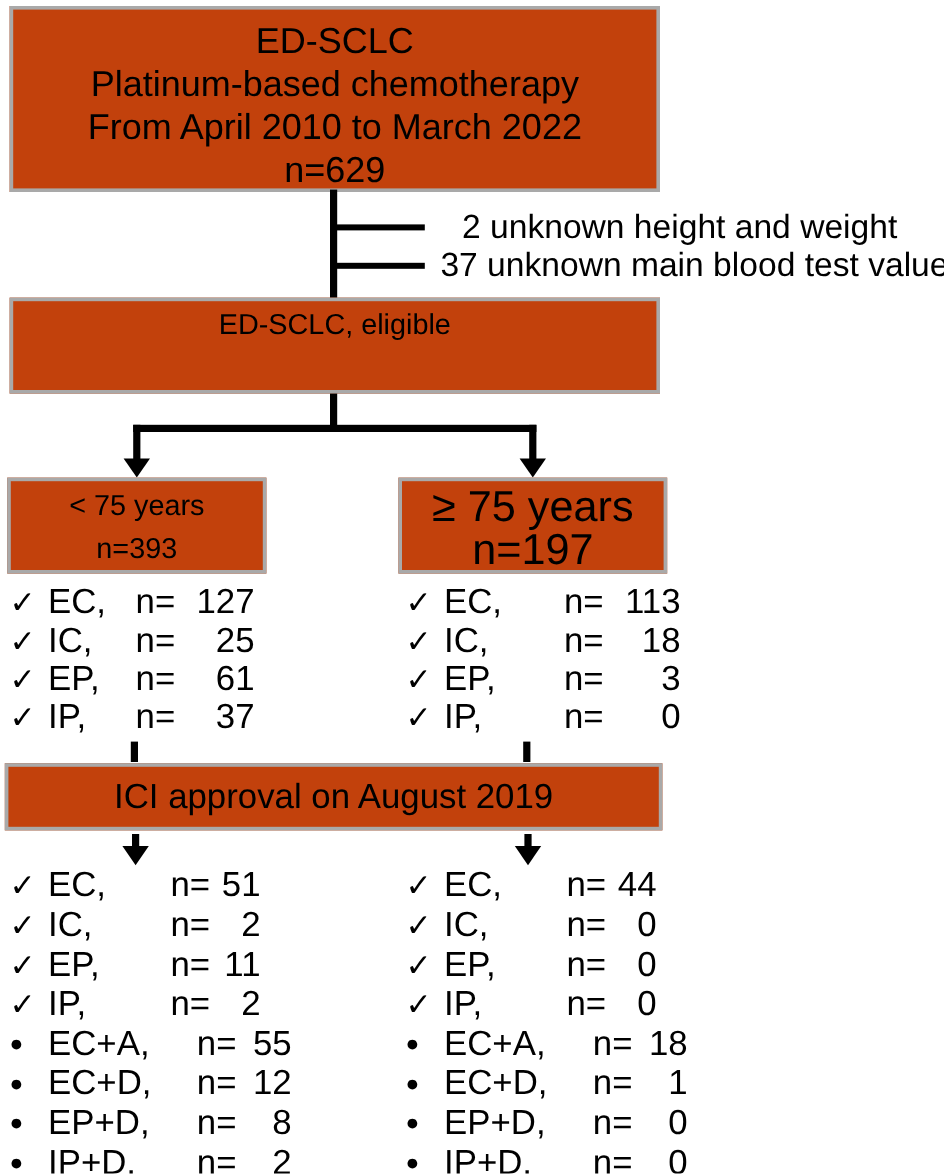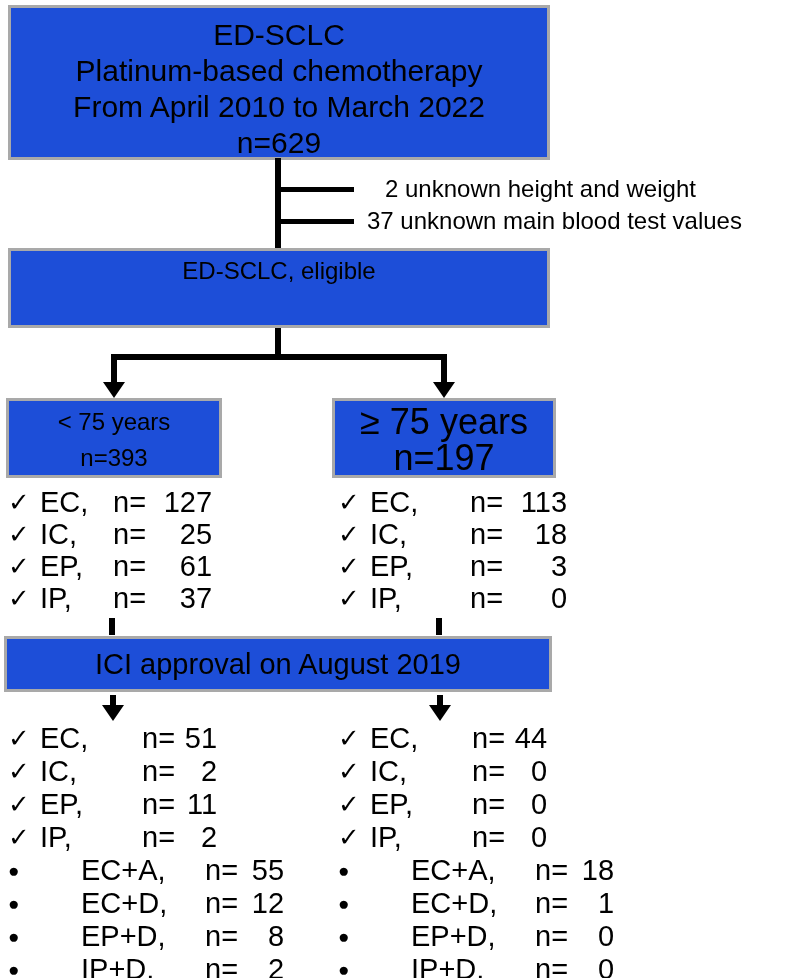--- a/index.html
+++ b/index.html
@@ -4,21 +4,21 @@
 <style>
   * { box-sizing: border-box; margin: 0; padding: 0; }
   body { margin: 0; background: #fff; }
   #canvas {
     position: relative; width: 787px; height: 978px;
     background: #ffffff; overflow: hidden; color: #000;
     font-family: "Liberation Sans", "DejaVu Sans", sans-serif;
   }
   
   .gbox {
-    position: absolute; background: #1d4ed8; border: 3px solid #a9a9a9;
+    position: absolute; background: #c2410c; border: 3px solid #a9a9a9;
     text-align: center; color: #000;
   }
   #box-top      { left: 8px;   top: 5px;   width: 542px; height: 155px; padding-top: 9px;  font-size: 30px; line-height: 36px; }
   #box-eligible { left: 8px;   top: 248px; width: 542px; height: 80px;  padding-top: 2px;  font-size: 24px; line-height: 36px; }
   #box-age-left  { left: 6px;  top: 398px; width: 216px; height: 80px;  padding-top: 3px;  font-size: 24px; line-height: 36px; }
   #box-age-right { left: 332px; top: 398px; width: 224px; height: 80px; padding-top: 3px;  font-size: 36px; line-height: 36px; }
   #box-ici      { left: 4px;   top: 636px; width: 548px; height: 56px;  font-size: 29px; line-height: 50px; }
 
   
   .line { position: absolute; background: #000; }
@@ -38,21 +38,21 @@
     position: absolute; width: 0; height: 0;
     border-left: 11px solid transparent; border-right: 11px solid transparent;
     border-top: 16px solid #000;
   }
   #branch-head-left  { left: 103px; top: 382px; }
   #branch-head-right { left: 433px; top: 382px; }
   #ici-head-left     { left: 102px; top: 705px; }
   #ici-head-right    { left: 429px; top: 705px; }
 
   
-  .ann { position: absolute; font-size: 24px; line-height: 32px; white-space: nowrap; }
+  .ann { position: absolute; font-size: 28px; line-height: 32px; white-space: nowrap; }
   #excl-1 { left: 385px; top: 173px; }
   #excl-2 { left: 367px; top: 205px; }
 
   
   .list { position: absolute; }
   #list-pre-left  { left: 8px;   top: 486px; }
   #list-pre-right { left: 338px; top: 486px; }
   #list-post-left  { left: 8px;   top: 722px; }
   #list-post-right { left: 338px; top: 722px; }
 
@@ -63,21 +63,21 @@
   .row.bullet .icon { font-size: 19px; }
   .num { text-align: right; display: inline-block; }
 
   .upper .row .label { width: 73px; }
   .upper .row .num   { width: 66px; }
   #list-pre-right .row .label { width: 100px; }
   #list-pre-right .row .num   { width: 64px; }
 
   .lower .row.check .label  { width: 102px; }
   .lower .row.check .num    { width: 42px; }
-  .lower .row.bullet .label { width: 124px; margin-left: 41px; }
+  .lower .row.bullet .label { width: 124px; }
   .lower .row.bullet .num   { width: 46px; }
 </style>
 </head>
 <body>
 
 <div id="canvas">
 
   <div class="gbox" id="box-top">
     <div>ED-SCLC</div>
     <div>Platinum-based chemotherapy</div>

